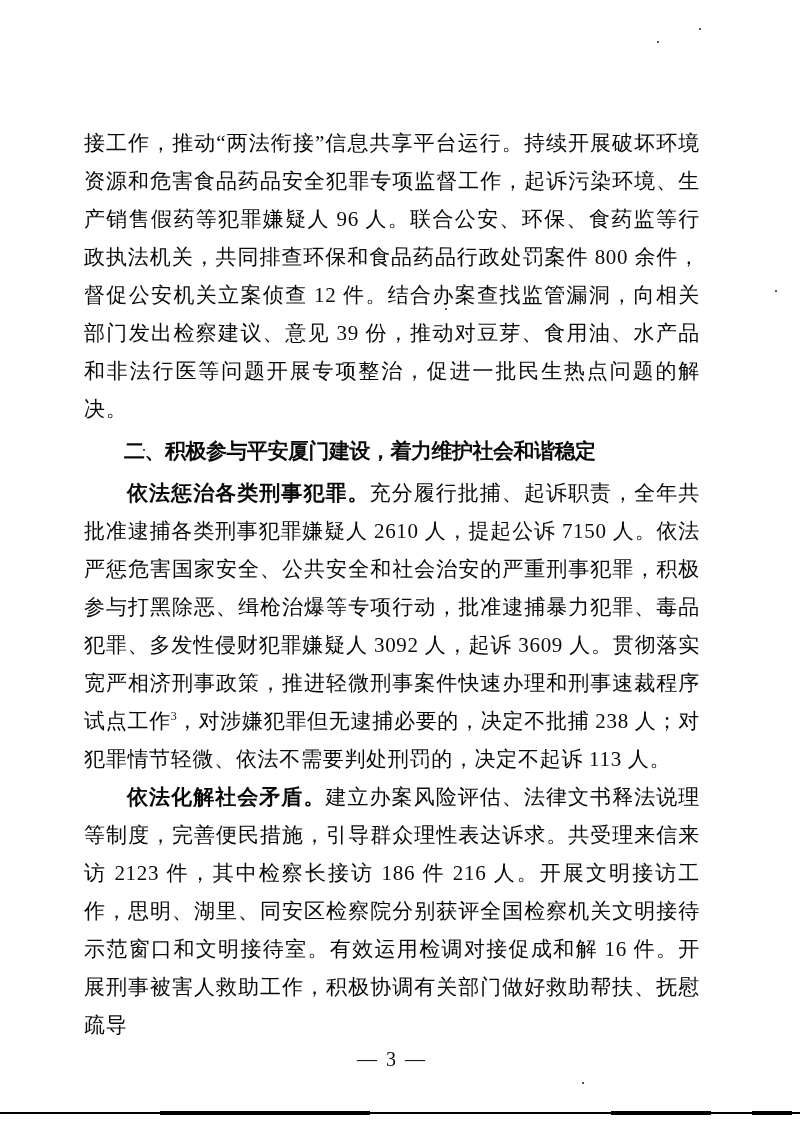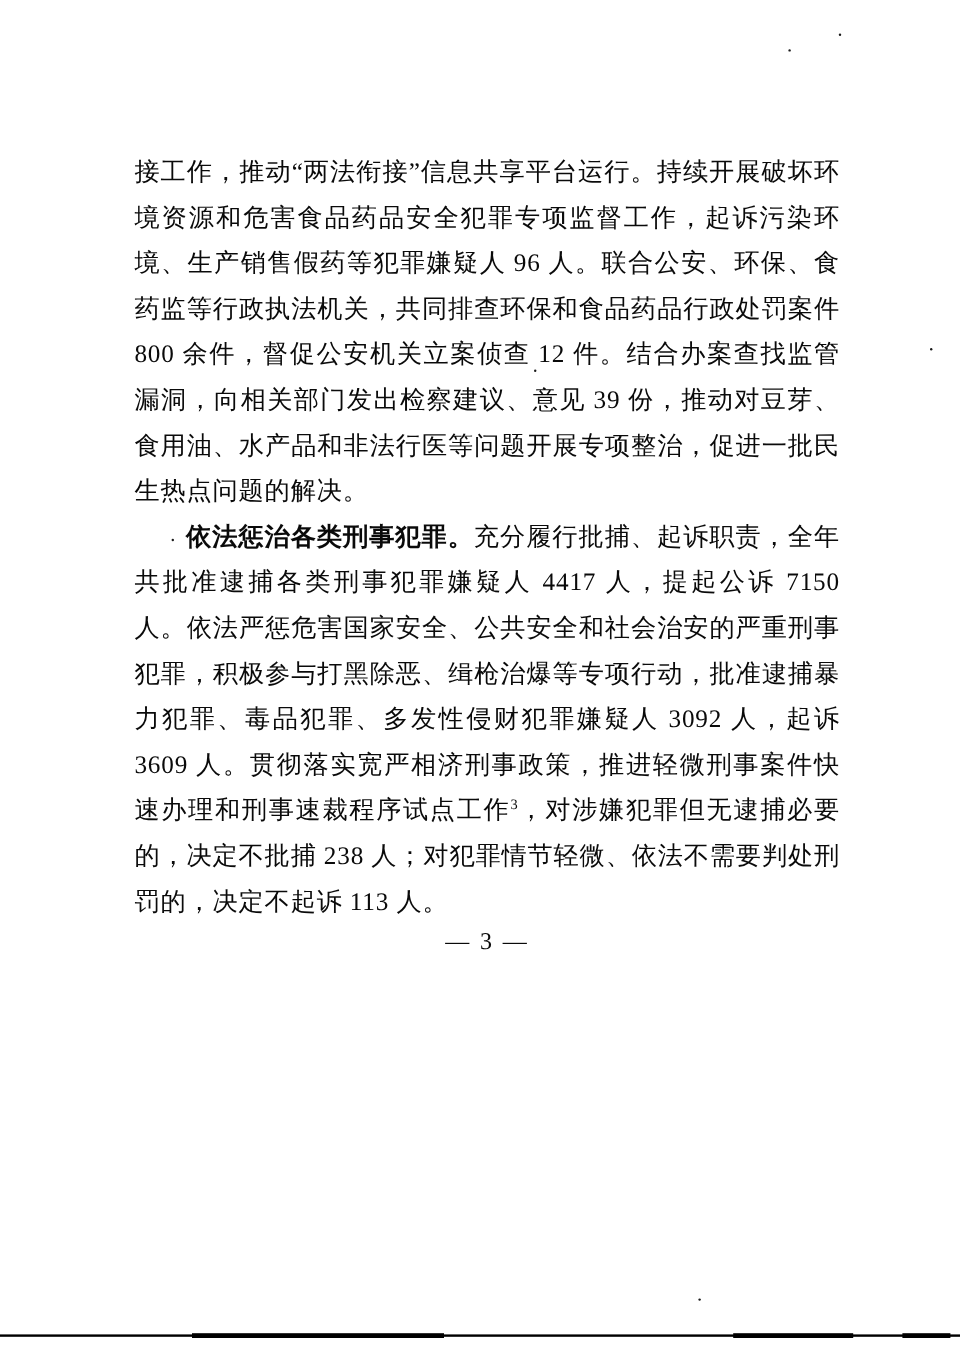--- a/index.html
+++ b/index.html
@@ -6,21 +6,21 @@
   .page {
     position: relative;
     width: 800px;
     height: 1131px;
     background: #ffffff;
     overflow: hidden;
     color: #0a0a0a;
   }
   .content {
     box-sizing: border-box;
-    padding: 124px 100px 0 112px;
+    padding: 124px 100px 0 84px;
     width: 800px;
   }
   .body-text {
     margin: 0;
     font-family: "Liberation Serif", "DejaVu Serif", serif;
     font-size: 21px;
     line-height: 38px;
     letter-spacing: 0.7px;
     text-align: justify;
     text-justify: inter-character;
@@ -76,23 +76,25 @@
   }
 </style>
 </head>
 <body>
 
 <div class="page">
   <div class="content">
 
     <p class="body-text"><span>接工作，推动“两法衔接”信息共享平台运行。持续开展破坏环境资源和危害食品药品安全犯罪专项监督工作，起诉污染环境、生产销售假药等犯罪嫌疑人 96 人。联合公安、环保、食药监等行政执法机关，共同排查环保和食品药品行政处罚案件 800 余件，督促公安机关立案侦查 12 件。结合办案查找监管漏洞，向相关部门发出检察建议、意见 39 份，推动对豆芽、食用油、水产品和非法行医等问题开展专项整治，促进一批民生热点问题的解决。</span></p>
 
+    <h2 class="heading">二、积极参与平安厦门建设，着力维护社会和谐稳定</h2>
 
-    <p class="body-text indent"><strong class="lead">依法惩治各类刑事犯罪。</strong><span>充分履行批捕、起诉职责，全年共批准逮捕各类刑事犯罪嫌疑人 4417 人，提起公诉 7150 人。依法严惩危害国家安全、公共安全和社会治安的严重刑事犯罪，积极参与打黑除恶、缉枪治爆等专项行动，批准逮捕暴力犯罪、毒品犯罪、多发性侵财犯罪嫌疑人 3092 人，起诉 3609 人。贯彻落实宽严相济刑事政策，推进轻微刑事案件快速办理和刑事速裁程序试点工作</span><sup class="fn">3</sup><span>，对涉嫌犯罪但无逮捕必要的，决定不批捕 238 人；对犯罪情节轻微、依法不需要判处刑罚的，决定不起诉 113 人。</span></p>
+    <p class="body-text indent"><strong class="lead">依法惩治各类刑事犯罪。</strong><span>充分履行批捕、起诉职责，全年共批准逮捕各类刑事犯罪嫌疑人 2610 人，提起公诉 7150 人。依法严惩危害国家安全、公共安全和社会治安的严重刑事犯罪，积极参与打黑除恶、缉枪治爆等专项行动，批准逮捕暴力犯罪、毒品犯罪、多发性侵财犯罪嫌疑人 3092 人，起诉 3609 人。贯彻落实宽严相济刑事政策，推进轻微刑事案件快速办理和刑事速裁程序试点工作</span><sup class="fn">3</sup><span>，对涉嫌犯罪但无逮捕必要的，决定不批捕 238 人；对犯罪情节轻微、依法不需要判处刑罚的，决定不起诉 113 人。</span></p>
 
+    <p class="body-text indent"><strong class="lead">依法化解社会矛盾。</strong><span>建立办案风险评估、法律文书释法说理等制度，完善便民措施，引导群众理性表达诉求。共受理来信来访 2123 件，其中检察长接访 186 件 216 人。开展文明接访工作，思明、湖里、同安区检察院分别获评全国检察机关文明接待示范窗口和文明接待室。有效运用检调对接促成和解 16 件。开展刑事被害人救助工作，积极协调有关部门做好救助帮扶、抚慰疏导</span></p>
 
     <div class="page-number">— 3 —</div>
   </div>
 
   <div class="scan-line">
     <i class="base"></i>
       <i class="seg s1"></i>
       <i class="seg s2"></i>
       <i class="seg s3"></i>
   </div>

